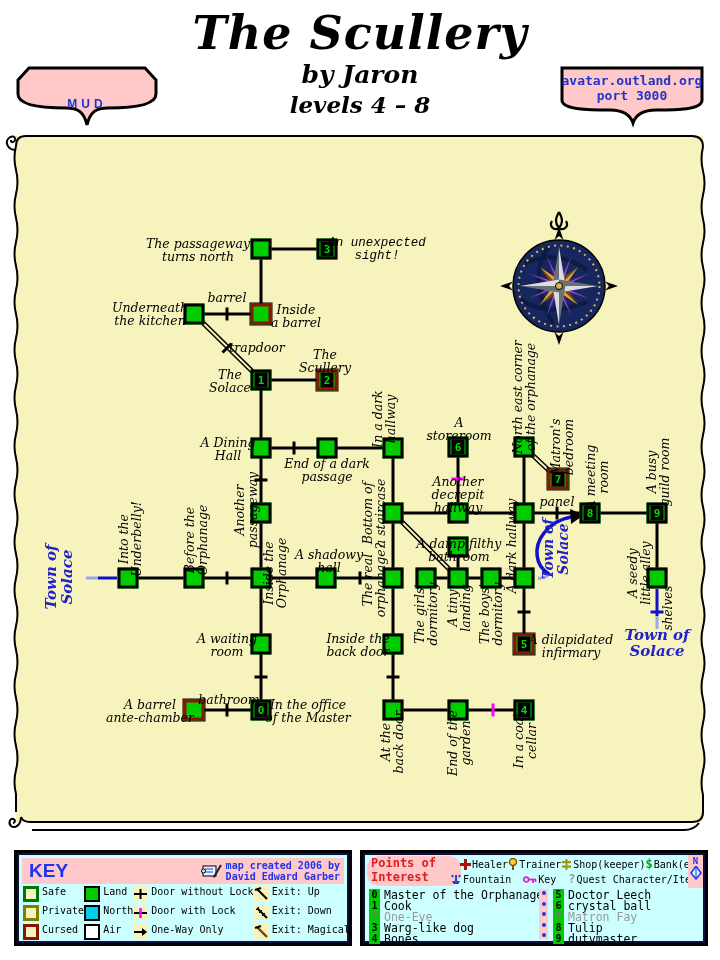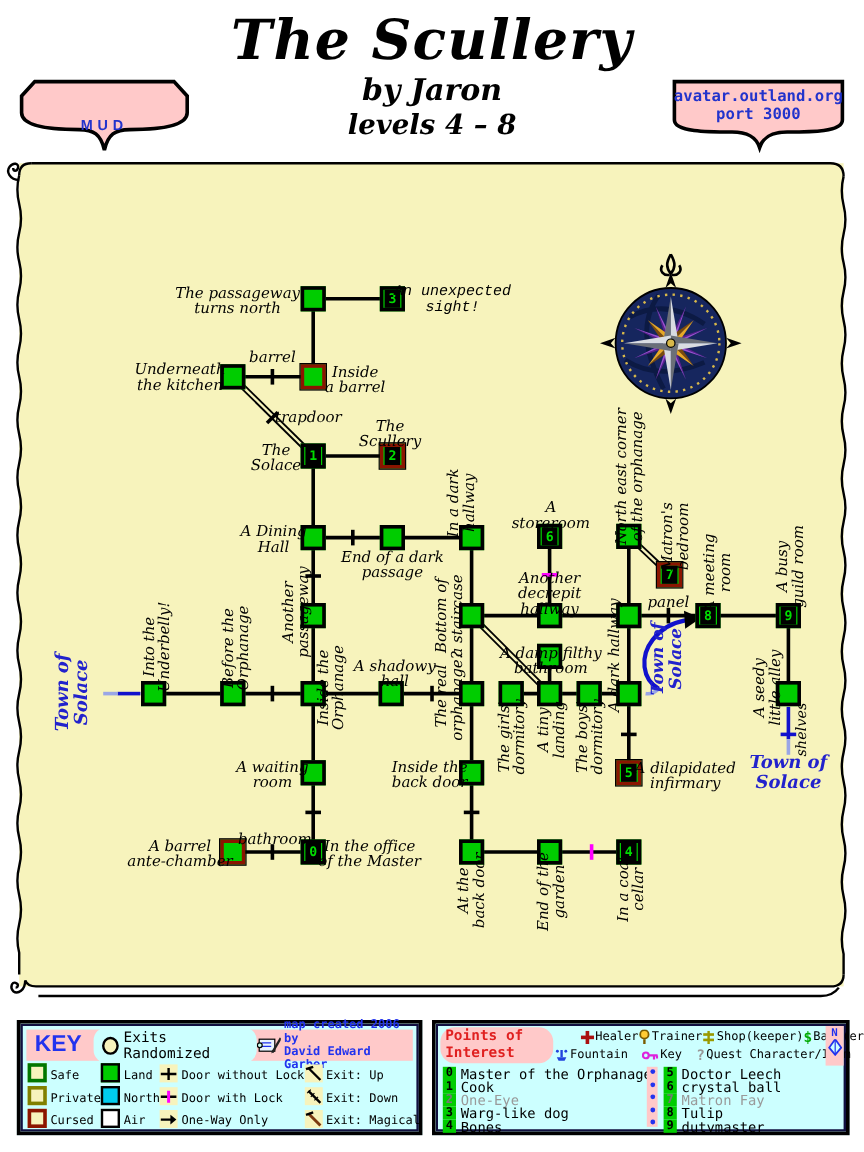--- a/index.html
+++ b/index.html
@@ -24,34 +24,34 @@
   .legend{background:#CCFFFF;border:3px solid #000;box-shadow:inset 0 0 0 2px #101040;}
   #key-box{left:14px;top:850px;width:332px;height:90px;}
   #key-band{position:absolute;left:5px;top:5px;right:5px;height:26px;background:#FFC9C9;display:flex;align-items:center;}
   #key-title{font:bold 19px "Liberation Sans",sans-serif;color:#2233EE;margin-left:7px;}
   #key-pill{background:#CCFFFF;border-radius:11px;padding:1px 7px;margin-left:10px;display:flex;align-items:center;gap:4px;
     font:12px "DejaVu Sans Mono",monospace;color:#000;}
   #key-credit{margin-left:auto;margin-right:4px;display:flex;align-items:center;gap:3px;
     font:bold 10px "DejaVu Sans Mono",monospace;color:#2233EE;line-height:1.1;text-align:left;}
   #key-grid{position:absolute;left:6px;top:33px;right:4px;bottom:3px;display:flex;}
   .kcol{display:flex;flex-direction:column;justify-content:space-between;}
-  .kitem{display:flex;align-items:flex-end;gap:3px;font:10px "DejaVu Sans Mono",monospace;color:#000;white-space:nowrap;height:16px;}
+  .kitem{display:flex;align-items:flex-start;gap:3px;font:10px "DejaVu Sans Mono",monospace;color:#000;white-space:nowrap;height:16px;}
   .sw{width:10px;height:10px;flex:0 0 auto;}
   .sw.safe{border:3px solid #007700;background:#F7F3BC;}
   .sw.private{border:3px solid #808000;background:#F7F3BC;}
   .sw.cursedsw{border:3px solid #8B1500;background:#F7F3BC;}
   .sw.land{border:2px solid #000;background:#00CC00;width:12px;height:12px;}
   .sw.water{border:2px solid #000;background:#00CCEE;width:12px;height:12px;}
   .sw.air{border:2px solid #000;background:#FFFFFF;width:12px;height:12px;}
   .icbox{width:15px;height:15px;background:#F7F3BC;flex:0 0 auto;}
   #poi-box{left:360px;top:850px;width:342px;height:90px;}
   #poi-title{position:absolute;left:4px;top:3px;width:90px;height:30px;background:#FFC9C9;border-radius:12px;
     font:bold 12px "DejaVu Sans Mono",monospace;color:#E02020;display:flex;flex-direction:column;justify-content:center;padding-left:4px;line-height:1.15;}
   .poirow{position:absolute;left:97px;right:18px;display:flex;justify-content:space-between;
-    font:10px "DejaVu Sans Mono",monospace;color:#000;margin-left:24px;}
+    font:10px "DejaVu Sans Mono",monospace;color:#000;}
   .poirow .it{display:flex;align-items:center;gap:1px;white-space:nowrap;}
   #poi-north{position:absolute;right:2px;top:2px;width:15px;height:32px;background:#FFC9C9;display:flex;flex-direction:column;
     align-items:center;font:bold 9px "DejaVu Sans Mono",monospace;color:#2233EE;padding-top:1px;}
   .poilist{position:absolute;top:36px;bottom:3px;display:flex;flex-direction:column;justify-content:space-between;}
   #poi-left{left:6px;width:166px;}
   #poi-right{left:190px;right:4px;}
   .poientry{display:flex;align-items:center;gap:4px;font:11.5px "DejaVu Sans Mono",monospace;color:#000;white-space:nowrap;height:11px;}
   .poientry .pn{width:11px;height:11px;background:#00CC00;color:#000;font:bold 10px "DejaVu Sans Mono",monospace;
     display:flex;align-items:center;justify-content:center;flex:0 0 auto;}
   .poientry.dim{color:#9A9A9A;}
@@ -427,24 +427,20 @@
       <div class="maplabel blue" style="left: 657px; top: 644px; font-size: 15px;">
         <div>Town of</div>
         <div>Solace</div>
       </div>
     </div>
 </div>
 
 <div class="abs legend" id="key-box">
   <div id="key-band">
     <span id="key-title">KEY</span>
-    <span id="key-pill">
-      <span style="width:11px;height:11px;border:2px solid #000;border-radius:50%;background:#F7F3BC;display:inline-block;"></span>
-      <span>Exits Randomized</span>
-    </span>
     <span id="key-credit">
       <svg width="22" height="18">
         <rect x="2" y="4" width="13" height="10" fill="#EAF4FF" stroke="#000"></rect>
         <line x1="4" y1="7" x2="12" y2="7" stroke="#2233EE"></line>
         <line x1="4" y1="10" x2="12" y2="10" stroke="#2233EE"></line>
         <circle cx="2.5" cy="9" r="2" fill="#CFE" stroke="#000"></circle>
         <path d="M13,15 L20,3" stroke="#222" stroke-width="2"></path>
         <path d="M12,16 l3,-2 -2,-1 z" fill="#222"></path>
       </svg>
       <span><span>map created 2006 by</span><br>

